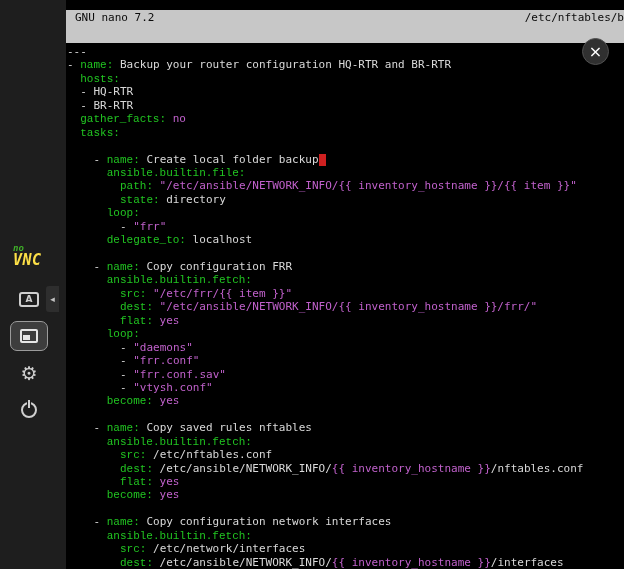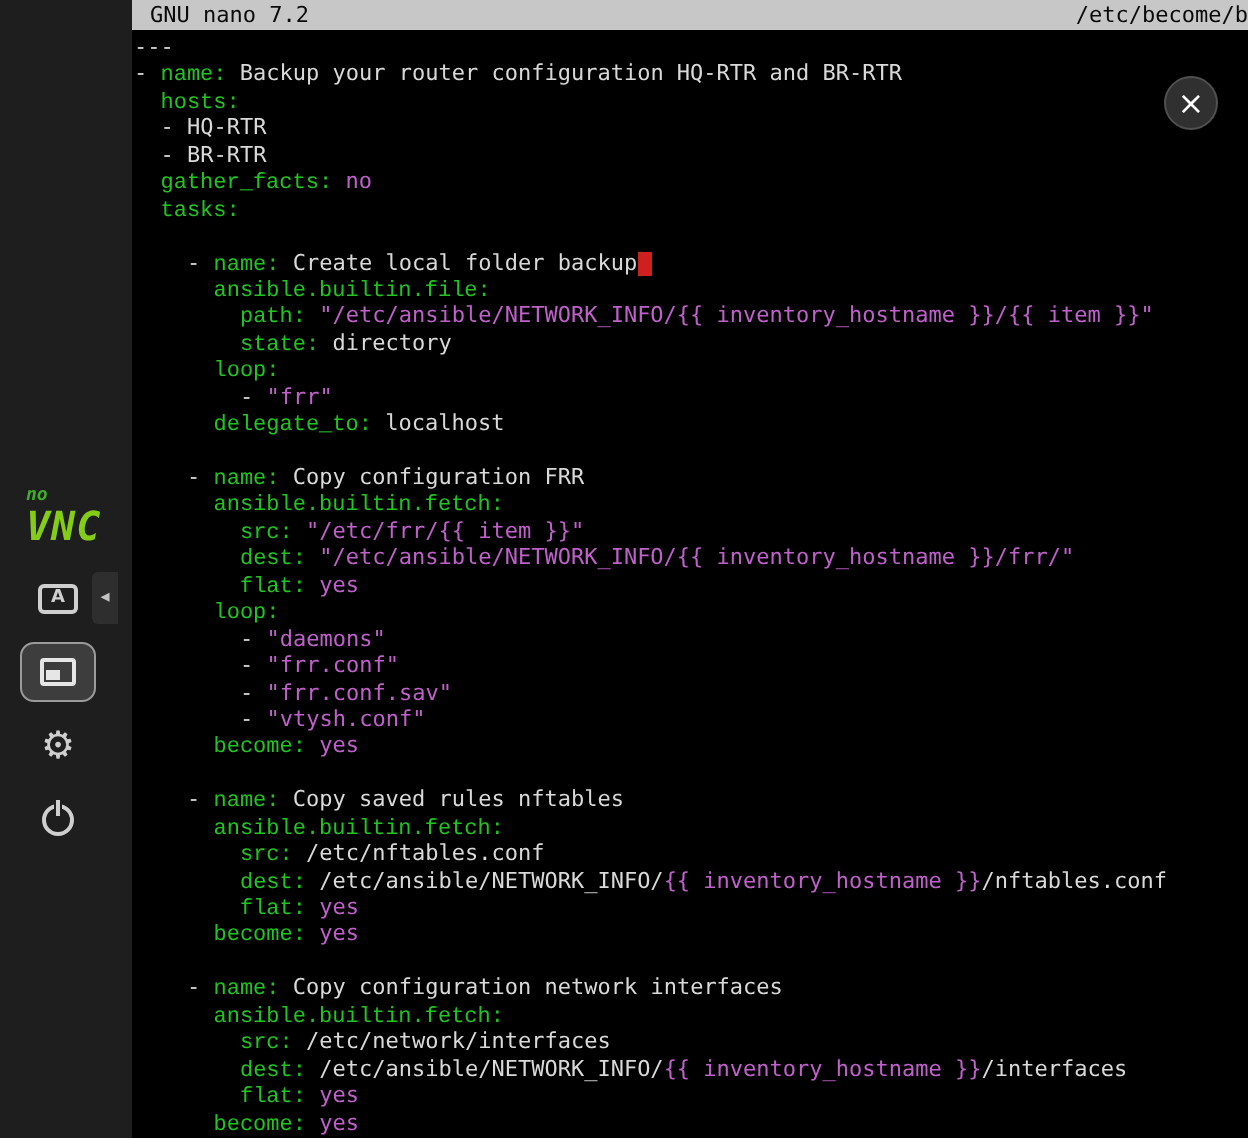--- a/index.html
+++ b/index.html
@@ -5,21 +5,21 @@
   * { margin:0; padding:0; box-sizing:border-box; }
   html, body { width:624px; height:569px; overflow:hidden; background:#141414; }
   body { font-family:"DejaVu Sans Mono", monospace; }
 
   .screen { position:relative; width:624px; height:569px; background:#1e1e1e; }
 
   
   .sidebar { position:absolute; left:0; top:0; width:66px; height:569px; background:#1e1e1e; }
   .logo { position:absolute; left:13px; top:244px; line-height:1; font-style:italic; }
   .logo .logo-top { display:block; color:#3fae29; font-size:9px; font-weight:bold; }
-  .logo .logo-main { display:block; color:#84cc16; font-size:20px; font-weight:bold; letter-spacing:.5px; }
+  .logo .logo-main { display:block; color:#fde047; font-size:15px; font-weight:bold; letter-spacing:.5px; }
 
   .toolbar { position:absolute; left:10px; top:284px; display:flex; flex-direction:column; gap:7px; }
   .tool-btn { width:38px; height:30px; display:flex; align-items:center; justify-content:center;
               background:transparent; border:1px solid transparent; cursor:pointer; }
   .tool-btn.active { border:1px solid #9b9b9b; border-radius:7px; background:#3d3d3d; }
 
   .icon-keyboard { width:20px; height:15px; border:2px solid #cfcfcf; border-radius:3px;
                    color:#cfcfcf; font-size:9px; line-height:11px; text-align:center;
                    font-family:"DejaVu Sans", sans-serif; font-weight:bold; }
   .icon-fullscreen { width:18px; height:14px; border:2px solid #e6e6e6; border-radius:2px; position:relative; }
@@ -27,23 +27,23 @@
   .icon-gear { color:#cfcfcf; font-size:19px; font-family:"DejaVu Sans", sans-serif; line-height:1; }
   .icon-power { width:16px; height:16px; border:2px solid #cfcfcf; border-radius:50%; position:relative; }
   .icon-power::before { content:""; position:absolute; left:5px; top:-4px; width:2px; height:8px; background:#cfcfcf; box-shadow:0 0 0 1px #1e1e1e; }
 
   .handle { position:absolute; left:46px; top:286px; width:13px; height:26px; background:#2e2e2e;
             color:#c4c4c4; font-size:9px; display:flex; align-items:center; justify-content:center;
             border-radius:3px 0 0 3px; cursor:pointer; font-family:"DejaVu Sans", sans-serif; }
 
   
   .terminal { position:absolute; left:66px; top:0; width:558px; height:569px; background:#000; }
-  .titlebar { height:15px; background:var(--c-titlebar,#c7c7c7); color:#0a0a0a; font-size:11px;
+  .titlebar { height:33px; background:var(--c-titlebar,#c7c7c7); color:#0a0a0a; font-size:11px;
               line-height:15px; display:flex; justify-content:space-between;
-              padding-left:9px; white-space:nowrap; overflow:hidden; }
+              padding-left:9px; white-space:nowrap; overflow:hidden;margin-top:10px; }
   .titlebar .fname { text-align:right; }
 
   .editor { padding:2px 0 0 1px; font-size:11px; line-height:13.45px; }
   .line { white-space:pre; height:13.45px; }
   .c-w { color:var(--c-text,#d9d9d9); }
   .c-g { color:var(--c-green,#21c521);font-family:Liberation Mono, monospace; }
   .c-m { color:var(--c-magenta,#c061cb); }
   .cursor { background:var(--c-cursor,#cf2020); display:inline-block; width:7px; height:12px; vertical-align:text-bottom; }
 
   
@@ -79,21 +79,21 @@
     </div>
 
     <div class="handle">
       <span>◂</span>
     </div>
   </aside>
 
   <main class="terminal">
     <header class="titlebar">
       <span>GNU nano 7.2</span>
-      <span class="fname">/etc/become/b</span>
+      <span class="fname">/etc/nftables/b</span>
     </header>
     <pre class="editor" id="editor"><div class="line"><span class="c-w">---</span></div><div class="line"><span class="c-w">- </span><span class="c-g">name:</span><span class="c-w"> Backup your router configuration HQ-RTR and BR-RTR</span></div><div class="line"><span class="c-w">  </span><span class="c-g">hosts:</span></div><div class="line"><span class="c-w">  - HQ-RTR</span></div><div class="line"><span class="c-w">  - BR-RTR</span></div><div class="line"><span class="c-w">  </span><span class="c-g">gather_facts:</span><span class="c-m"> no</span></div><div class="line"><span class="c-w">  </span><span class="c-g">tasks:</span></div><div class="line">&nbsp;</div><div class="line"><span class="c-w">    - </span><span class="c-g">name:</span><span class="c-w"> Create local folder backup</span><span class="cursor">&nbsp;</span></div><div class="line"><span class="c-w">      </span><span class="c-g">ansible.builtin.file:</span></div><div class="line"><span class="c-w">        </span><span class="c-g">path:</span><span class="c-m"> "/etc/ansible/NETWORK_INFO/{{ inventory_hostname }}/{{ item }}"</span></div><div class="line"><span class="c-w">        </span><span class="c-g">state:</span><span class="c-w"> directory</span></div><div class="line"><span class="c-w">      </span><span class="c-g">loop:</span></div><div class="line"><span class="c-w">        - </span><span class="c-m">"frr"</span></div><div class="line"><span class="c-w">      </span><span class="c-g">delegate_to:</span><span class="c-w"> localhost</span></div><div class="line">&nbsp;</div><div class="line"><span class="c-w">    - </span><span class="c-g">name:</span><span class="c-w"> Copy configuration FRR</span></div><div class="line"><span class="c-w">      </span><span class="c-g">ansible.builtin.fetch:</span></div><div class="line"><span class="c-w">        </span><span class="c-g">src:</span><span class="c-m"> "/etc/frr/{{ item }}"</span></div><div class="line"><span class="c-w">        </span><span class="c-g">dest:</span><span class="c-m"> "/etc/ansible/NETWORK_INFO/{{ inventory_hostname }}/frr/"</span></div><div class="line"><span class="c-w">        </span><span class="c-g">flat:</span><span class="c-m"> yes</span></div><div class="line"><span class="c-w">      </span><span class="c-g">loop:</span></div><div class="line"><span class="c-w">        - </span><span class="c-m">"daemons"</span></div><div class="line"><span class="c-w">        - </span><span class="c-m">"frr.conf"</span></div><div class="line"><span class="c-w">        - </span><span class="c-m">"frr.conf.sav"</span></div><div class="line"><span class="c-w">        - </span><span class="c-m">"vtysh.conf"</span></div><div class="line"><span class="c-w">      </span><span class="c-g">become:</span><span class="c-m"> yes</span></div><div class="line">&nbsp;</div><div class="line"><span class="c-w">    - </span><span class="c-g">name:</span><span class="c-w"> Copy saved rules nftables</span></div><div class="line"><span class="c-w">      </span><span class="c-g">ansible.builtin.fetch:</span></div><div class="line"><span class="c-w">        </span><span class="c-g">src:</span><span class="c-w"> /etc/nftables.conf</span></div><div class="line"><span class="c-w">        </span><span class="c-g">dest:</span><span class="c-w"> /etc/ansible/NETWORK_INFO/</span><span class="c-m">{{ inventory_hostname }}</span><span class="c-w">/nftables.conf</span></div><div class="line"><span class="c-w">        </span><span class="c-g">flat:</span><span class="c-m"> yes</span></div><div class="line"><span class="c-w">      </span><span class="c-g">become:</span><span class="c-m"> yes</span></div><div class="line">&nbsp;</div><div class="line"><span class="c-w">    - </span><span class="c-g">name:</span><span class="c-w"> Copy configuration network interfaces</span></div><div class="line"><span class="c-w">      </span><span class="c-g">ansible.builtin.fetch:</span></div><div class="line"><span class="c-w">        </span><span class="c-g">src:</span><span class="c-w"> /etc/network/interfaces</span></div><div class="line"><span class="c-w">        </span><span class="c-g">dest:</span><span class="c-w"> /etc/ansible/NETWORK_INFO/</span><span class="c-m">{{ inventory_hostname }}</span><span class="c-w">/interfaces</span></div><div class="line"><span class="c-w">        </span><span class="c-g">flat:</span><span class="c-m"> yes</span></div><div class="line"><span class="c-w">      </span><span class="c-g">become:</span><span class="c-m"> yes</span></div></pre>
   </main>
 
   <button class="close-btn">
     <span>×</span>
   </button>
 
 </div>
 

